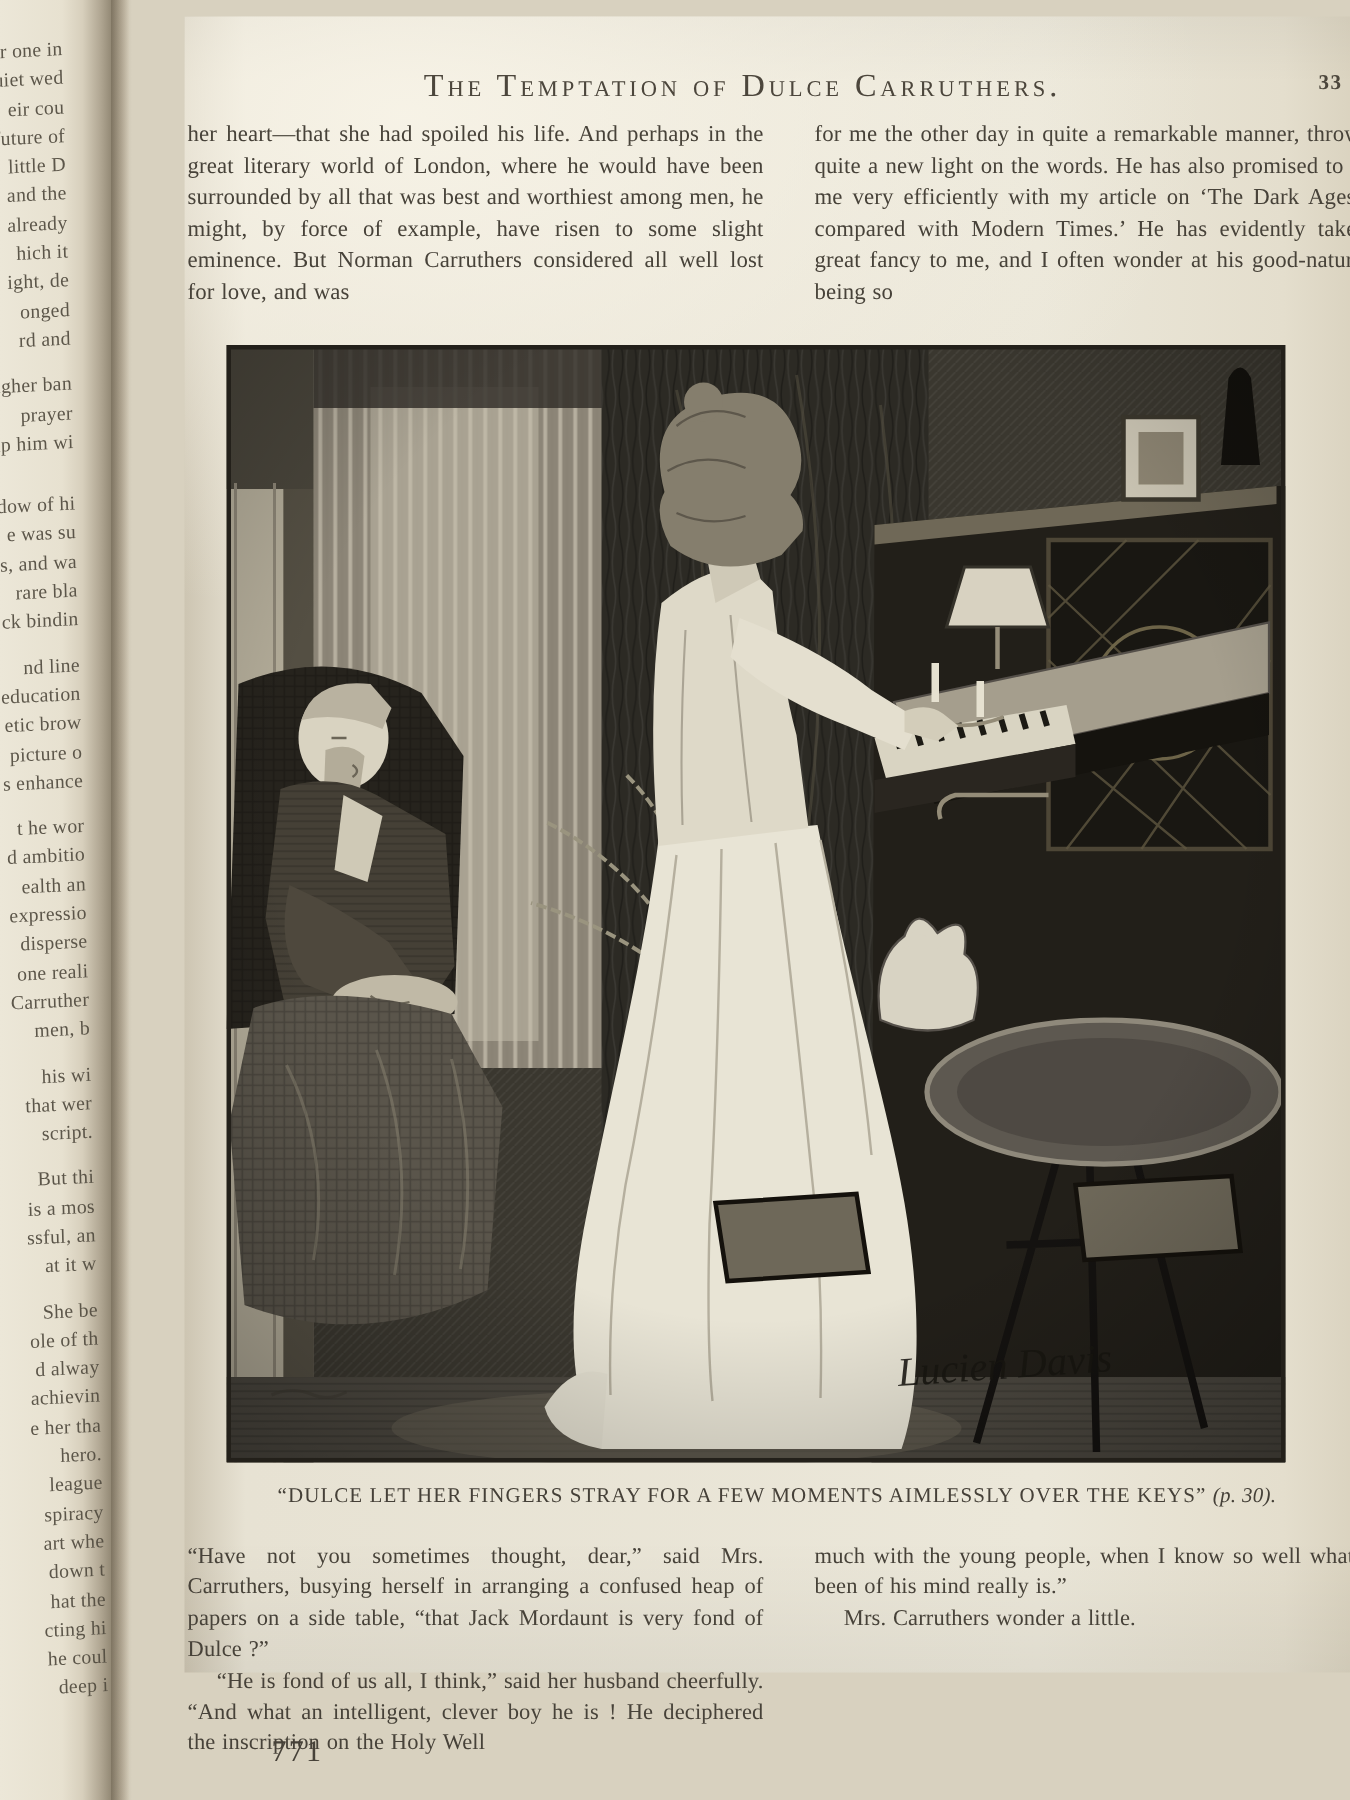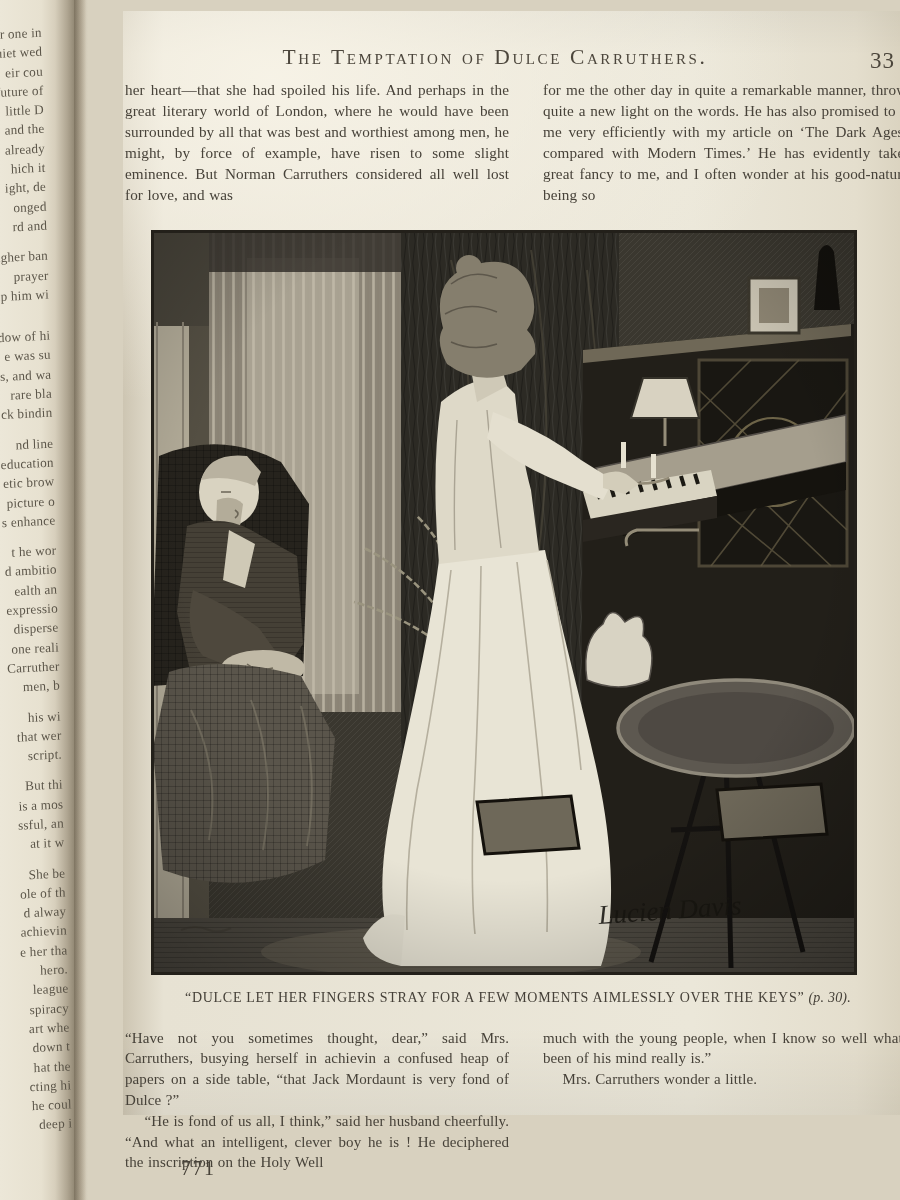--- a/index.html
+++ b/index.html
@@ -19,21 +19,21 @@
   
   .main-page{position:absolute;left:86px;top:11px;width:814px;height:1104px;color:#47423a;
     background:
       radial-gradient(120% 55% at 18% 6%,rgba(248,244,232,.9) 0%,rgba(248,244,232,0) 55%),
       linear-gradient(180deg,rgba(0,0,0,.04) 0%,rgba(0,0,0,0) 4%,rgba(0,0,0,0) 92%,rgba(0,0,0,.05) 100%),
       linear-gradient(90deg,#cdc5b2 0%,#e7e2d3 5%,#ebe7d9 70%,#e4decd 90%,#d3cbb6 100%); margin-left: 37px;}
 
   .header{position:relative;padding-top:34px;}
   .title{margin:0 70px 0 0;text-align:center;font-variant:small-caps;font-weight:normal;
     font-size:21.5px;letter-spacing:2.6px;color:#4c463c;}
-  .pageno{position:absolute;top:37px;right:42px;font-size:23px;letter-spacing:1px;color:#4c463c;}
+  .pageno{position:absolute;top:37px;right:42px;font-size:14px;letter-spacing:1px;color:#4c463c;font-weight:bold;}
 
   .cols{display:flex;gap:34px;margin:9px 10px 0 2px;}
   .col{flex:1;font-size:15.2px;line-height:21.1px;text-align:justify;color:#474239;
     letter-spacing:.1px;word-spacing:.6px;}
   .col p{margin:0;}
   .col p + p{text-indent:1.3em;}
 
   .illus{margin:24px 0 0 28px;width:706px;position:relative;}
   .illus svg{display:block;}
 
@@ -285,21 +285,21 @@
     </div>
 
     <div class="caption">
       <span>“DULCE LET HER FINGERS STRAY FOR A FEW MOMENTS AIMLESSLY OVER THE KEYS”</span>
       <span class="ref">(p. 30).</span>
     </div>
 
     <div class="cols bottom">
       <div class="col">
 
-          <p>“Have not you sometimes thought, dear,” said Mrs. Carruthers, busying herself in achievin a confused heap of papers on a side table, “that Jack Mordaunt is very fond of Dulce ?”</p>
+          <p>“Have not you sometimes thought, dear,” said Mrs. Carruthers, busying herself in arranging a confused heap of papers on a side table, “that Jack Mordaunt is very fond of Dulce ?”</p>
           <p>“He is fond of us all, I think,” said her husband cheerfully.  “And what an intelligent, clever boy he is !  He deciphered the inscription on the Holy Well</p>
         </div>
       <div class="col">
 
       <p>much with the young people, when I know so well what the been of his mind really is.”</p>
           <p>Mrs. Carruthers wonder a little.</p>
         </div>
     </div>
 
     <div class="folio">771</div>

